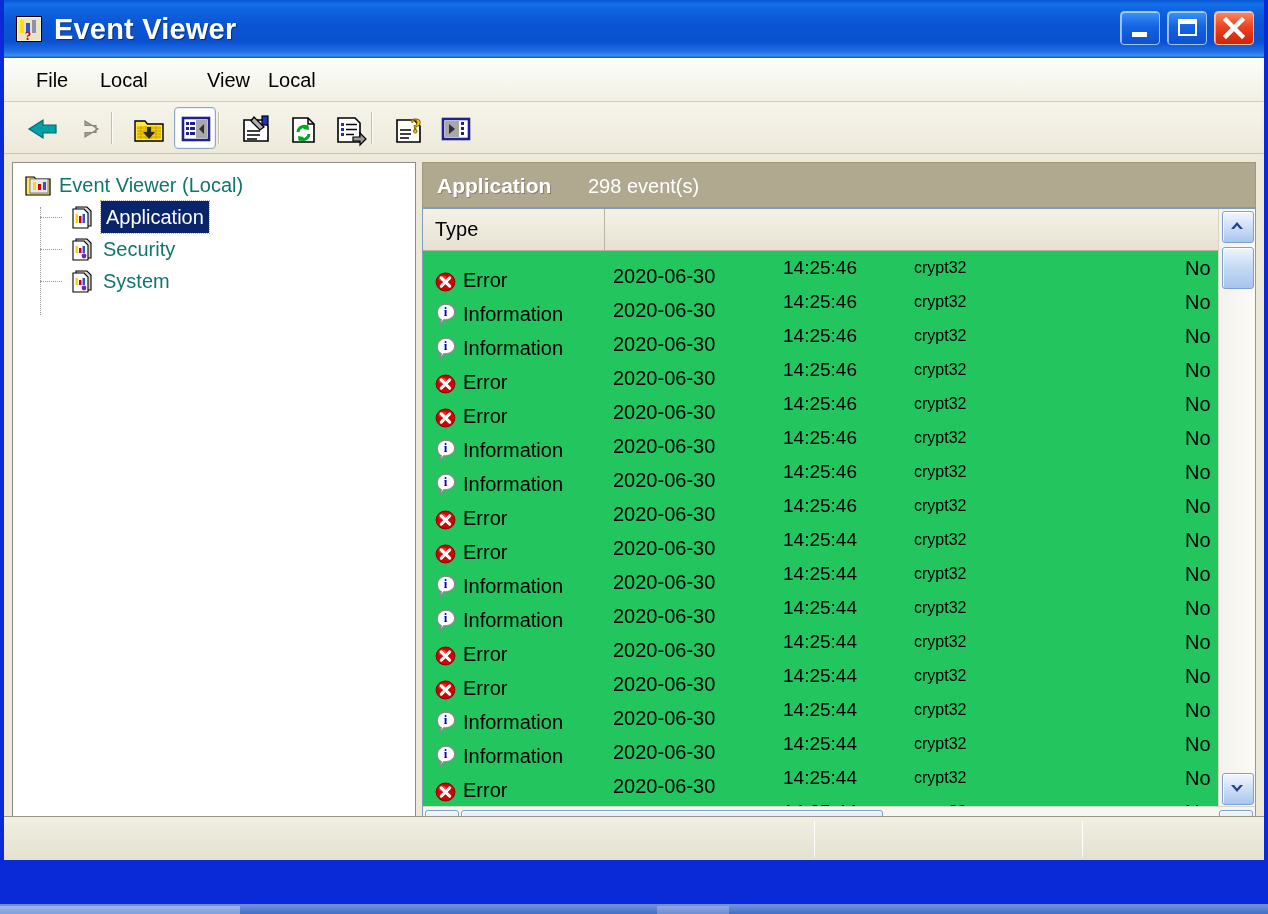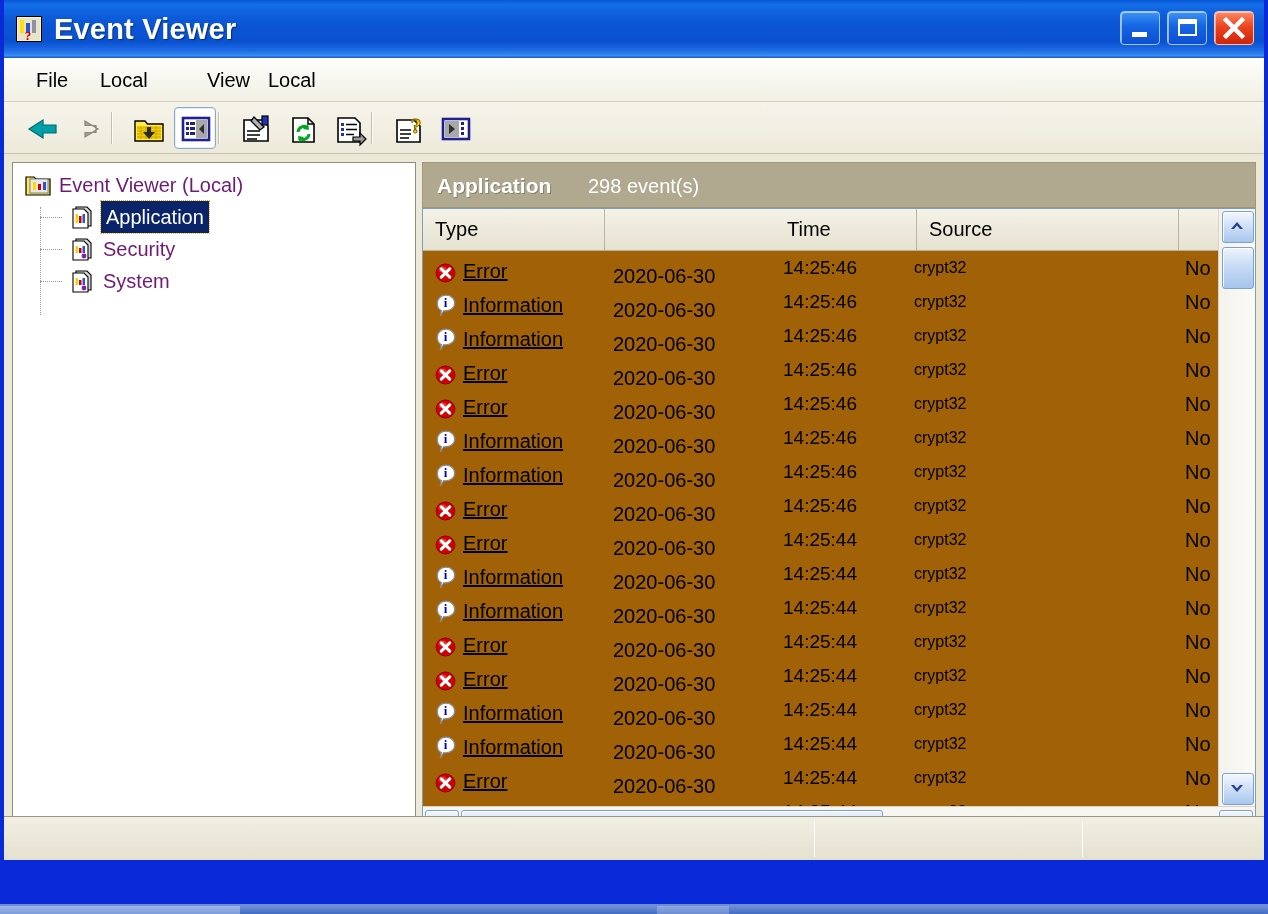--- a/index.html
+++ b/index.html
@@ -65,50 +65,50 @@
   .tbtn svg{position:absolute;left:0;top:0;}
 
   
   #body{position:absolute;left:0;top:154px;width:1260px;height:706px;
         background:#ece9d8;}
 
   
   #treepane{position:absolute;left:8px;top:8px;width:404px;height:690px;
     background:#fff;border:1px solid #8f8f80;box-sizing:border-box;overflow:hidden;}
   .trow{position:absolute;left:0;height:32px;white-space:nowrap;}
-  .tlabel{position:absolute;font-size:20px;color:#701a75;line-height:32px;top:0;}
+  .tlabel{position:absolute;font-size:20px;color:#0f766e;line-height:32px;top:0;}
   .tlabel.sel{background:#0a246a;color:#fff;padding:0 5px;
      outline:1px dotted #f0b000;outline-offset:0px;}
   .ticon{position:absolute;top:4px;}
   .tline{position:absolute;border-left:1px dotted #999;}
   .tline-h{position:absolute;border-top:1px dotted #999;}
 
   
   #rightpane{position:absolute;left:418px;top:8px;width:834px;height:690px;}
   #banner{position:absolute;left:0;top:0;width:834px;height:46px;
     background:#b0a990;border:1px solid #a09878;box-sizing:border-box;}
   #bannerTitle{position:absolute;left:14px;top:0;height:46px;line-height:46px;
     font-size:21px;font-weight:bold;color:#fff;text-shadow:1px 1px 0 rgba(0,0,0,.25);}
   #bannerCount{position:absolute;left:165px;top:0;height:54px;line-height:46px;
     font-size:20px;color:#fff;}
 
   #listwrap{position:absolute;left:0;top:46px;width:834px;height:644px;
-    background:#a16207;border:1px solid #7f9db9;box-sizing:border-box;overflow:hidden;}
+    background:#22c55e;border:1px solid #7f9db9;box-sizing:border-box;overflow:hidden;}
   #colhead{position:absolute;left:0;top:0;width:832px;height:42px;
     background:linear-gradient(#f4f2e7,#e6e2d1);
     border-bottom:1px solid #b5b19d;box-sizing:border-box;}
   .colh{position:absolute;top:0;height:41px;line-height:41px;font-size:20px;
     color:#000;padding-left:12px;box-sizing:border-box;cursor:pointer;
     border-right:1px solid #b9b5a1;overflow:hidden;white-space:nowrap;}
   .colh:last-child{border-right:none;text-align:right;}
 
   #rows{position:absolute;left:0;top:42px;width:796px;height:556px;overflow:hidden;}
   .row{position:absolute;left:0;width:796px;height:34px;cursor:default;}
-  .cellType{position:absolute;left:12px;top:3px;height:34px;line-height:34px;
-    font-size:20px;color:#000;padding-left:28px;white-space:nowrap;text-decoration:underline;}
+  .cellType{position:absolute;left:12px;top:12px;height:34px;line-height:34px;
+    font-size:20px;color:#000;padding-left:28px;white-space:nowrap;}
   .cellType .sicon{position:absolute;left:0;top:6px;}
   .cellDate{position:absolute;left:190px;top:8px;height:34px;line-height:34px;font-size:20px;}
   .cellTime{position:absolute;left:360px;top:0;height:34px;line-height:34px;font-size:19px;}
   .cellSrc{position:absolute;left:491px;top:0;height:34px;line-height:34px;font-size:16px;}
   .cellCat{position:absolute;left:762px;top:0;height:34px;line-height:34px;font-size:20px;}
 
   
   #vscroll{position:absolute;right:0;top:0;width:36px;height:598px;
     background:linear-gradient(to right,#f3f2ec,#fbfaf6);border-left:1px solid #d9d5c5;}
   #hscroll{position:absolute;left:0;bottom:0;width:832px;height:44px;
@@ -355,22 +355,20 @@
 
         <div id="banner">
           <div id="bannerTitle">Application</div>
           <div id="bannerCount">298 event(s)</div>
         </div>
 
         <div id="listwrap">
 
           <div id="colhead">
             <div class="colh" style="left:0px;width:182px">Type</div>
-            <div class="colh" style="left:352px;width:142px">Time</div>
-            <div class="colh" style="left:494px;width:262px">Source</div>
             <div class="colh" style="left:756px;width:76px">Ca</div>
           </div>
 
           <div id="rows">
                 <div class="row" style="top: 0px;">
                   <span class="cellType"><span class="sicon"><svg width="22" height="22" viewBox="0 0 22 22">
                         <ellipse cx="11" cy="11.5" rx="9.4" ry="9" fill="#8a8a8a" opacity=".45"></ellipse>
                         <ellipse cx="10.5" cy="11" rx="9.4" ry="9" fill="#d40000" stroke="#8a0000" stroke-width="1"></ellipse>
                         <ellipse cx="7.5" cy="7.5" rx="4" ry="3" fill="#ff5555" opacity=".55"></ellipse>
                         <path d="M6.3 6.8 L14.7 15.2 M14.7 6.8 L6.3 15.2" stroke="#fff" stroke-width="3.1" stroke-linecap="round"></path>

